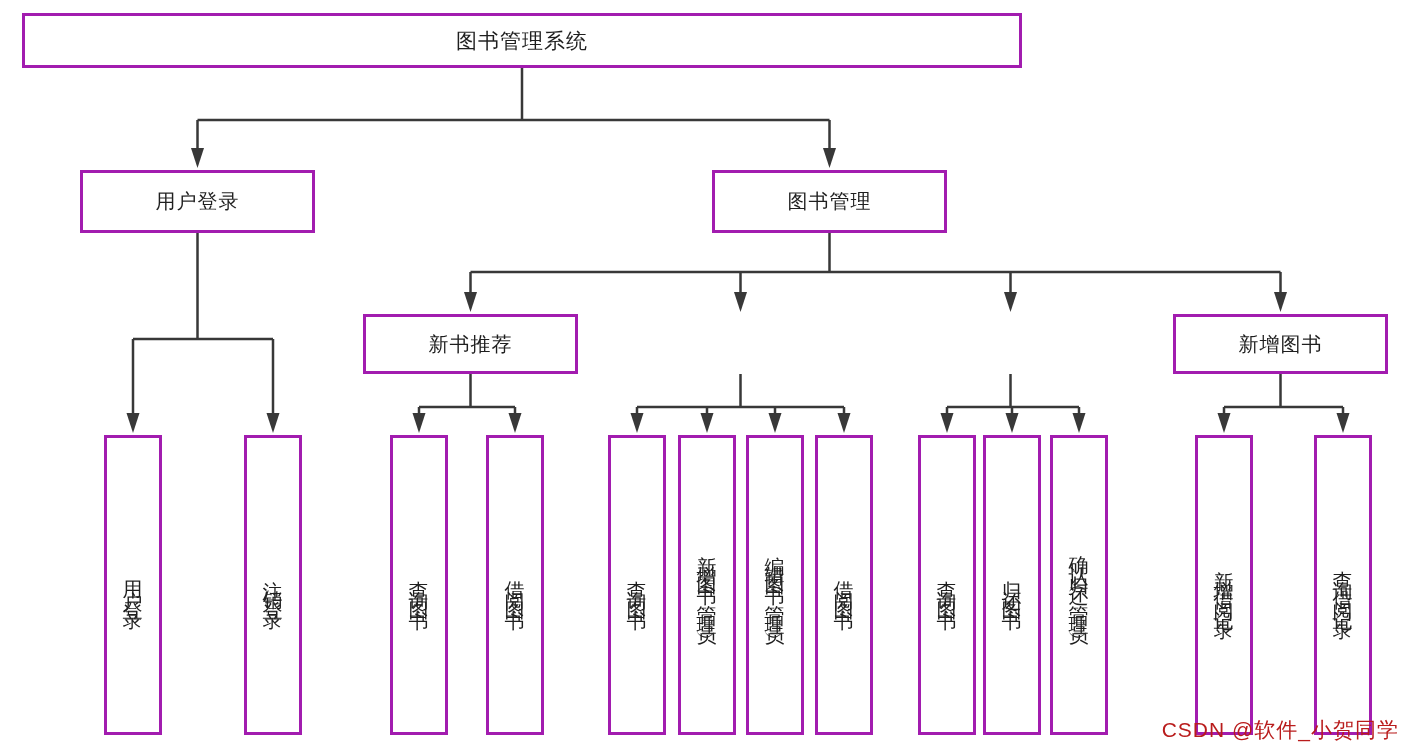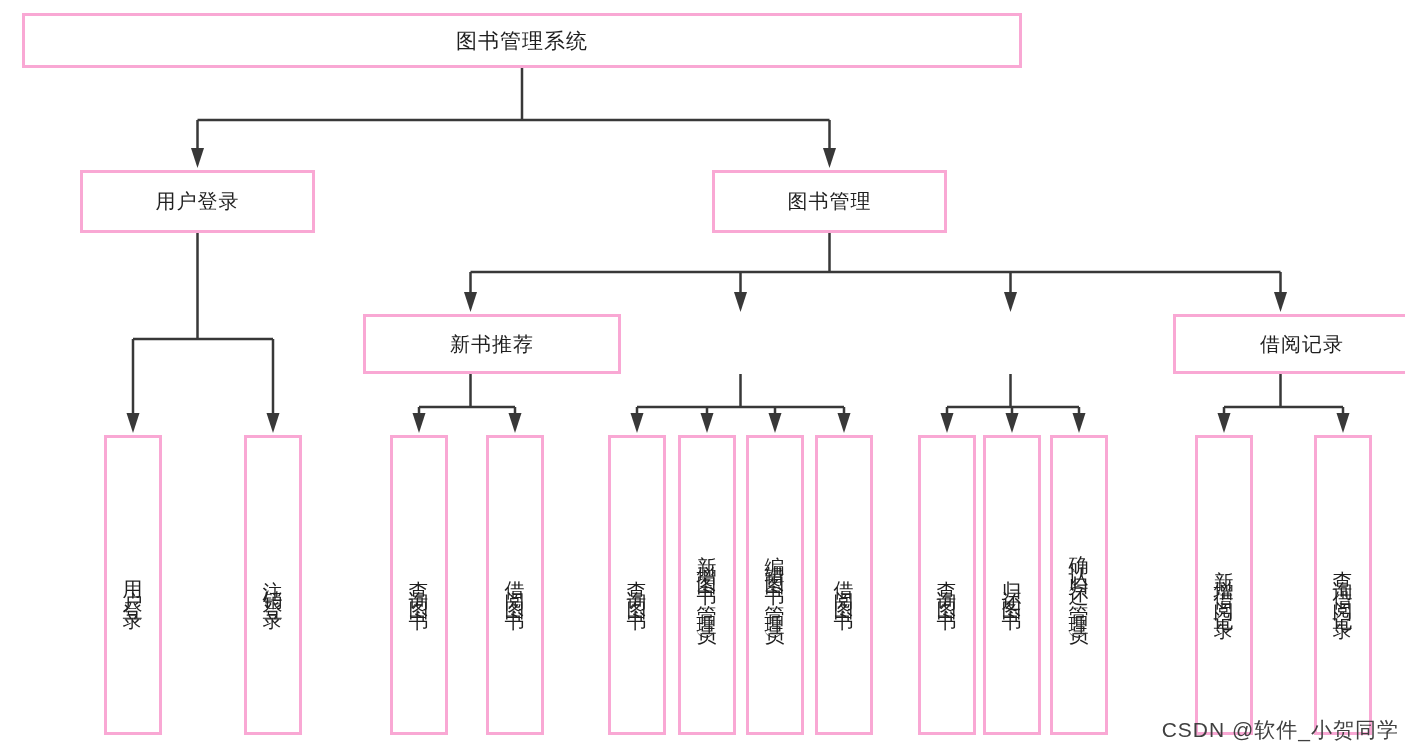--- a/index.html
+++ b/index.html
@@ -8,43 +8,43 @@
     width:1405px; height:747px;
     background:#ffffff;
     font-family:"Liberation Sans","DejaVu Sans",sans-serif;
     overflow:hidden;
   }
   #connectors { position:absolute; left:0; top:0; width:1405px; height:747px; }
   .box {
     position:absolute;
     box-sizing:border-box;
     background:#ffffff;
-    border:3px solid #f9a8d4;
+    border:3px solid #a21caf;
     color:#1f1f1f;
     display:flex; align-items:center; justify-content:center;
     text-align:right;
   }
   .h { font-size:20px; letter-spacing:1px; }
   .root { left:22px; top:13px; width:1000px; height:55px; font-size:21px; }
   .lvl2 { top:170px; width:235px; height:63px; }
-  .lvl3 { top:314px; width:258px; height:60px; }
+  .lvl3 { top:314px; width:215px; height:60px; }
   .leaf { top:435px; width:58px; height:300px; }
   .leaf span {
     writing-mode:vertical-lr;
     text-orientation:mixed;
     font-size:20px;
     line-height:1;
     letter-spacing:10px;
     white-space:nowrap;
   }
   #watermark {
     position:absolute;
     right:6px; top:716px;
     font-size:21px;
-    color:#404040;
+    color:#b91c1c;
     letter-spacing:1px;
     z-index:5;
   }
   path.conn { stroke:#383838; stroke-width:2.5; fill:none; }
   polygon.arrow { fill:#383838; }
 </style>
 </head>
 <body>
 
 <div id="canvas">
@@ -93,21 +93,21 @@
     <span>用户登录</span>
   </div>
   <div class="box h lvl2" style="left:712px">
     <span>图书管理</span>
   </div>
 
   <div class="box h lvl3" style="left:363px">
     <span>新书推荐</span>
   </div>
   <div class="box h lvl3" style="left:1173px">
-    <span>借阅记录</span>
+    <span>新增图书</span>
   </div>
 
   <div class="box leaf" style="left:104px">
     <span>用户登录</span>
   </div>
   <div class="box leaf" style="left:244px">
     <span>注销登录</span>
   </div>
 
   <div class="box leaf" style="left:390px">

